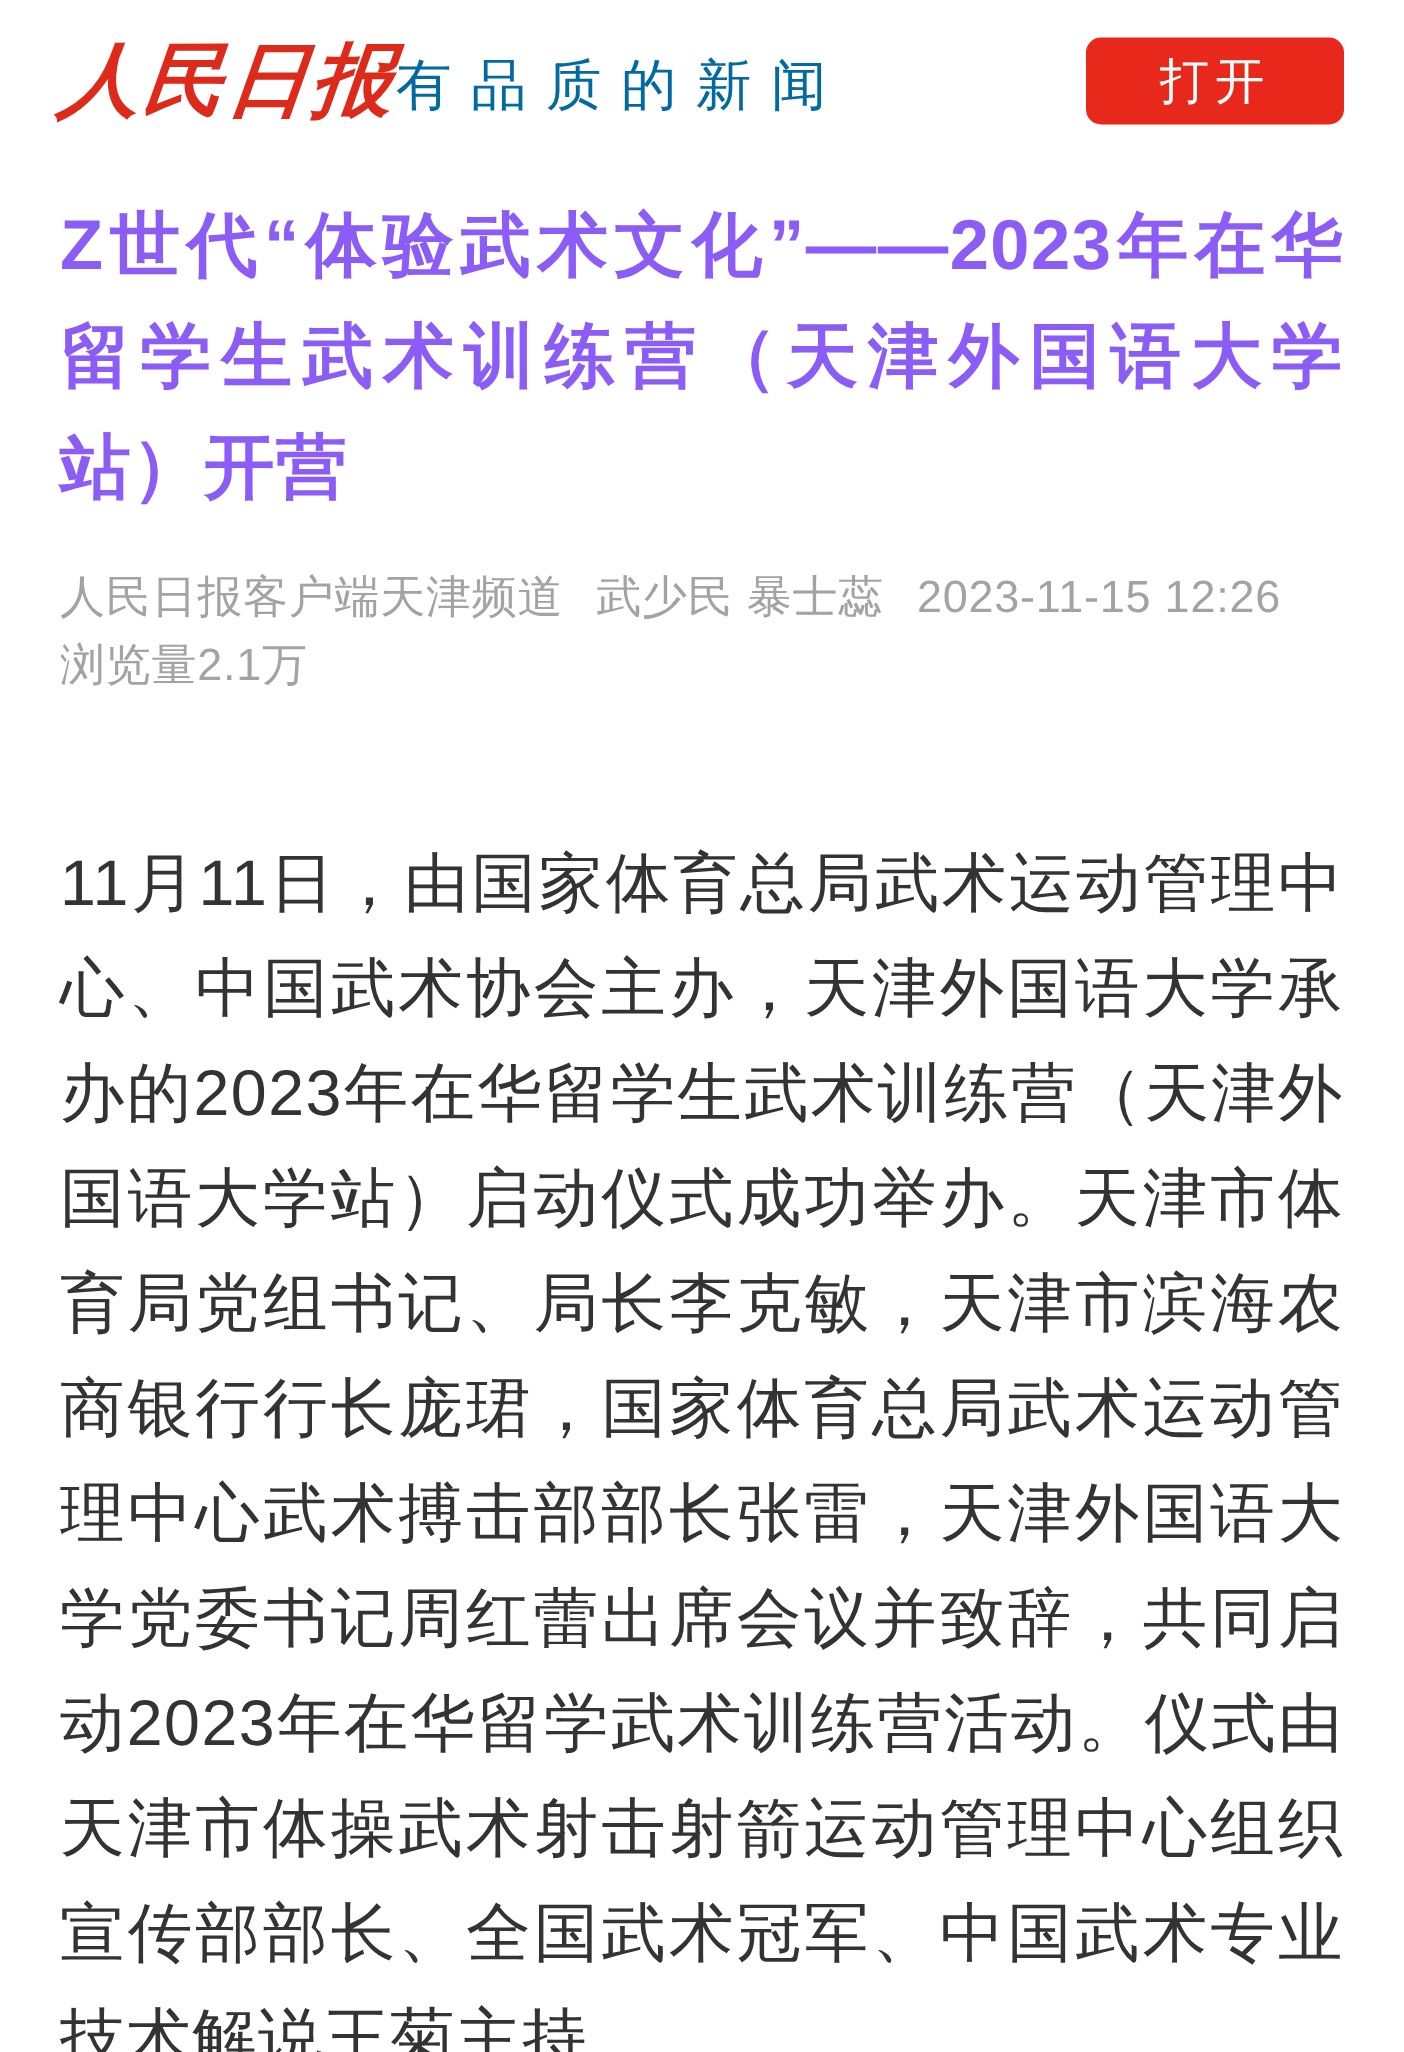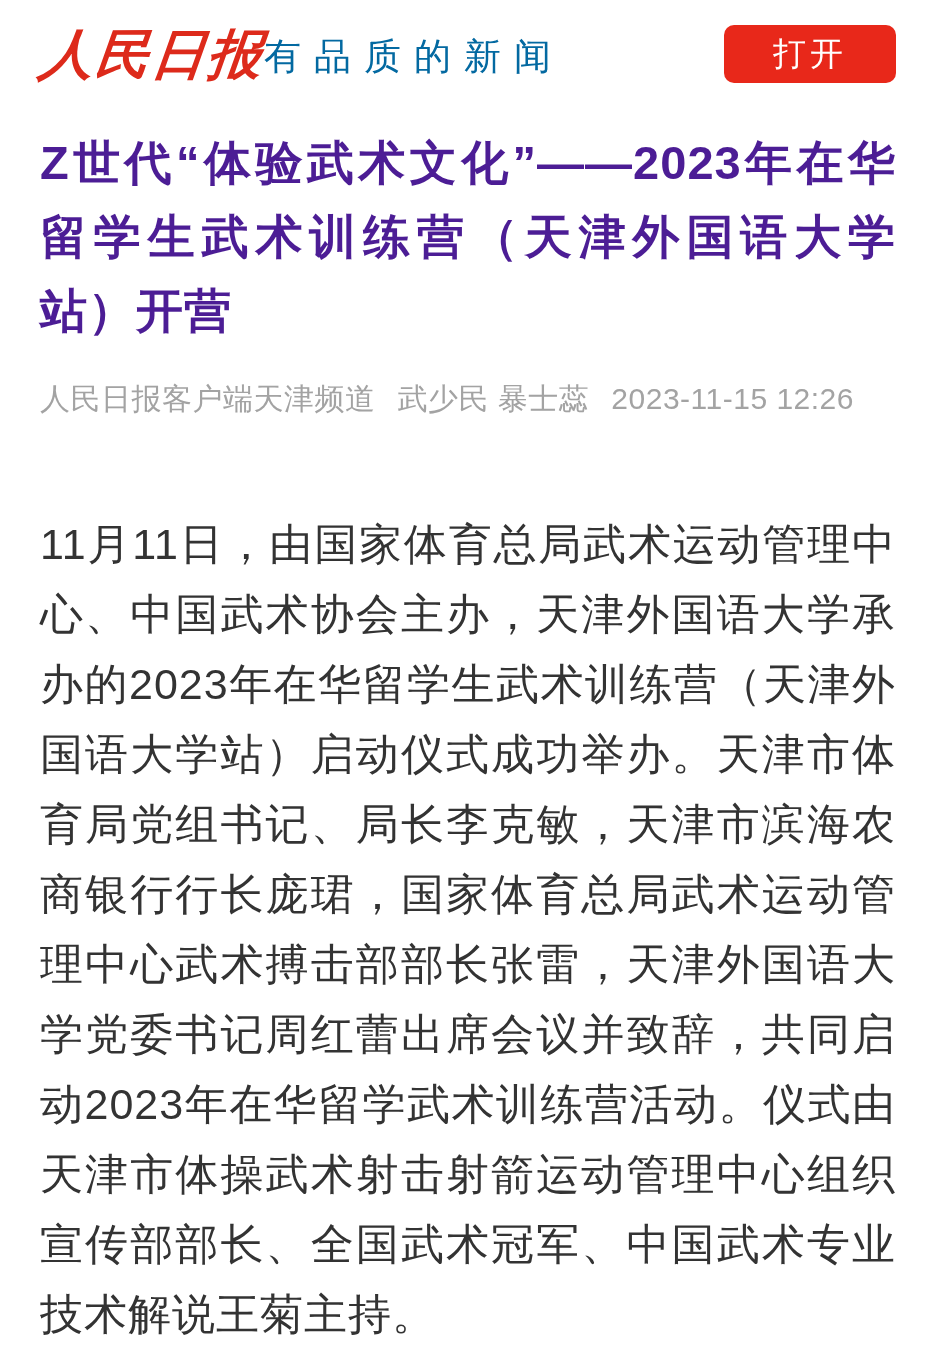--- a/index.html
+++ b/index.html
@@ -56,21 +56,21 @@
     letter-spacing: 4px;
     cursor: pointer;
     font-family: Liberation Mono, monospace;
   }
   
   .title {
     margin-top: 26px;
     font-size: 47px;
     line-height: 74px;
     font-weight: 700;
-    color: #4c1d95;
+    color: #8b5cf6;
     letter-spacing: 1px;
     text-align: justify;
   }
   
   .byline {
     margin-top: 28px;
     font-size: 30px;
     line-height: 45px;
     color: #a3a3a3;
     letter-spacing: 0.5px;
@@ -97,17 +97,20 @@
     <div class="header-spacer"></div>
     <button class="open-btn">打开</button>
   </div>
 
   <h1 class="title">Z世代“体验武术文化”——2023年在华留学生武术训练营（天津外国语大学站）开营</h1>
 
   <div class="byline">
     <div>
       <span>人民日报客户端天津频道</span><span class="sep"></span><span>武少民 暴士蕊</span><span class="sep"></span><span>2023-11-15 12:26</span>
     </div>
+    <div>
+      <span>浏览量2.1万</span>
+    </div>
   </div>
 
   <p class="article-body">11月11日，由国家体育总局武术运动管理中心、中国武术协会主办，天津外国语大学承办的2023年在华留学生武术训练营（天津外国语大学站）启动仪式成功举办。天津市体育局党组书记、局长李克敏，天津市滨海农商银行行长庞珺，国家体育总局武术运动管理中心武术搏击部部长张雷，天津外国语大学党委书记周红蕾出席会议并致辞，共同启动2023年在华留学武术训练营活动。仪式由天津市体操武术射击射箭运动管理中心组织宣传部部长、全国武术冠军、中国武术专业技术解说王菊主持。</p>
 
 </div>
 
 </body></html>

